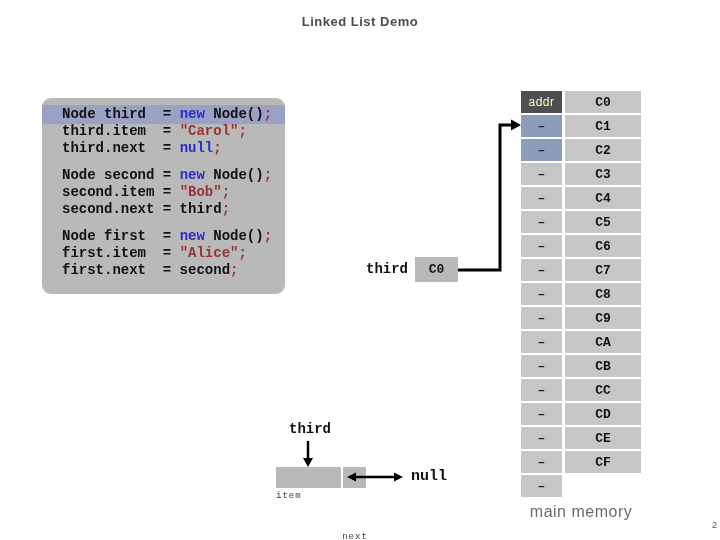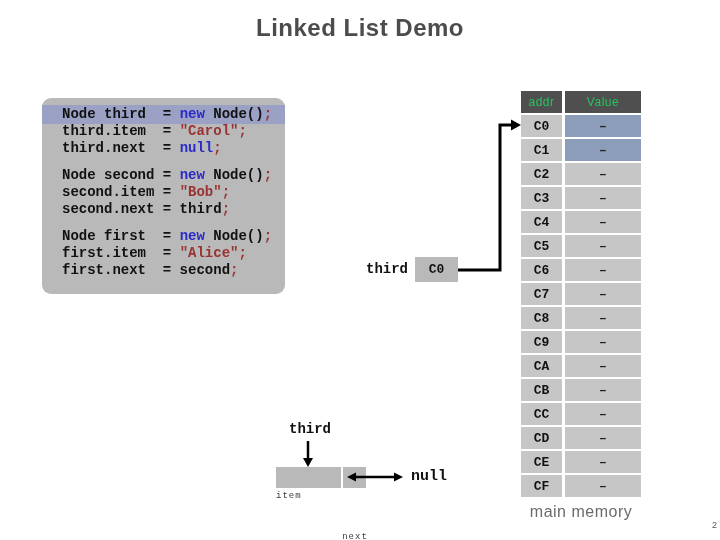--- a/index.html
+++ b/index.html
@@ -1,21 +1,21 @@
 <!DOCTYPE html>
 <html><head>
 <meta charset="utf-8">
 <style>
   * { margin: 0; padding: 0; box-sizing: border-box; }
   html, body { width: 720px; height: 540px; background: #ffffff; overflow: hidden; }
   body { position: relative; font-family: "Liberation Sans", sans-serif; }
 
   .slide-title {
     position: absolute; top: 14px; left: 0; width: 720px;
-    text-align: center; color: #4c4c4c; font-size: 24px; font-weight: bold;
+    text-align: center; color: #4c4c4c; font-size: 13px; font-weight: bold;
     letter-spacing: 0.5px;
   }
 
   
   .code-panel {
     position: absolute; left: 42px; top: 98px; width: 243px; height: 196px;
     background: #b9b9b9;
     border-radius: 9px;
   }
   .code-hl {
@@ -47,21 +47,21 @@
   
   .mem-table {
     position: absolute; left: 521px; top: 91px; width: 120px;
     display: grid; grid-template-columns: 41px 76px; column-gap: 3px; row-gap: 2px;
   }
   .mem-cell {
     height: 22px; display: flex; align-items: center; justify-content: center;
     background: #c6c6c6;
   }
   .mem-head {
-    background: #4f4f4f; color: #22c55e; font-size: 12px; letter-spacing: 0.5px;
+    background: #4f4f4f; color: #fef9c3; font-size: 12px; letter-spacing: 0.5px;
   }
   .mem-addr {
     font-family: "Liberation Mono", monospace; font-weight: bold; font-size: 13px; color: #111;
   }
   .mem-val {
     font-family: "Liberation Mono", monospace; font-weight: bold; font-size: 13px; color: #222;
   }
   .mem-val.hl { background: #8c9db9; }
   .mem-caption {
     position: absolute; left: 521px; top: 503px; width: 120px; text-align: center;
@@ -104,21 +104,20 @@
 <div class="code-panel">
   <div class="code-hl"></div>
   <div class="code-lines"><div class="code-group"><div class="code-line"><span class="tok-plain">Node third  = </span><span class="tok-kw">new</span><span class="tok-plain"> Node()</span><span class="tok-str">;</span></div><div class="code-line"><span class="tok-plain">third.item  = </span><span class="tok-str">"Carol"</span><span class="tok-str">;</span></div><div class="code-line"><span class="tok-plain">third.next  = </span><span class="tok-kw">null</span><span class="tok-str">;</span></div></div><div class="code-group"><div class="code-line"><span class="tok-plain">Node second = </span><span class="tok-kw">new</span><span class="tok-plain"> Node()</span><span class="tok-str">;</span></div><div class="code-line"><span class="tok-plain">second.item = </span><span class="tok-str">"Bob"</span><span class="tok-str">;</span></div><div class="code-line"><span class="tok-plain">second.next = third</span><span class="tok-str">;</span></div></div><div class="code-group"><div class="code-line"><span class="tok-plain">Node first  = </span><span class="tok-kw">new</span><span class="tok-plain"> Node()</span><span class="tok-str">;</span></div><div class="code-line"><span class="tok-plain">first.item  = </span><span class="tok-str">"Alice"</span><span class="tok-str">;</span></div><div class="code-line"><span class="tok-plain">first.next  = second</span><span class="tok-str">;</span></div></div></div>
 </div>
 
 <div class="ptr-label">third</div>
 <div class="ptr-box">C0</div>
 
 <div class="mem-table">
   <div class="mem-cell mem-head">addr</div>
-  <div class="mem-cell mem-head">Value</div>
 
 <div class="mem-cell mem-addr">C0</div>
     <div class="mem-cell mem-val hl">–</div>
     <div class="mem-cell mem-addr">C1</div>
     <div class="mem-cell mem-val hl">–</div>
     <div class="mem-cell mem-addr">C2</div>
     <div class="mem-cell mem-val">–</div>
     <div class="mem-cell mem-addr">C3</div>
     <div class="mem-cell mem-val">–</div>
     <div class="mem-cell mem-addr">C4</div>

